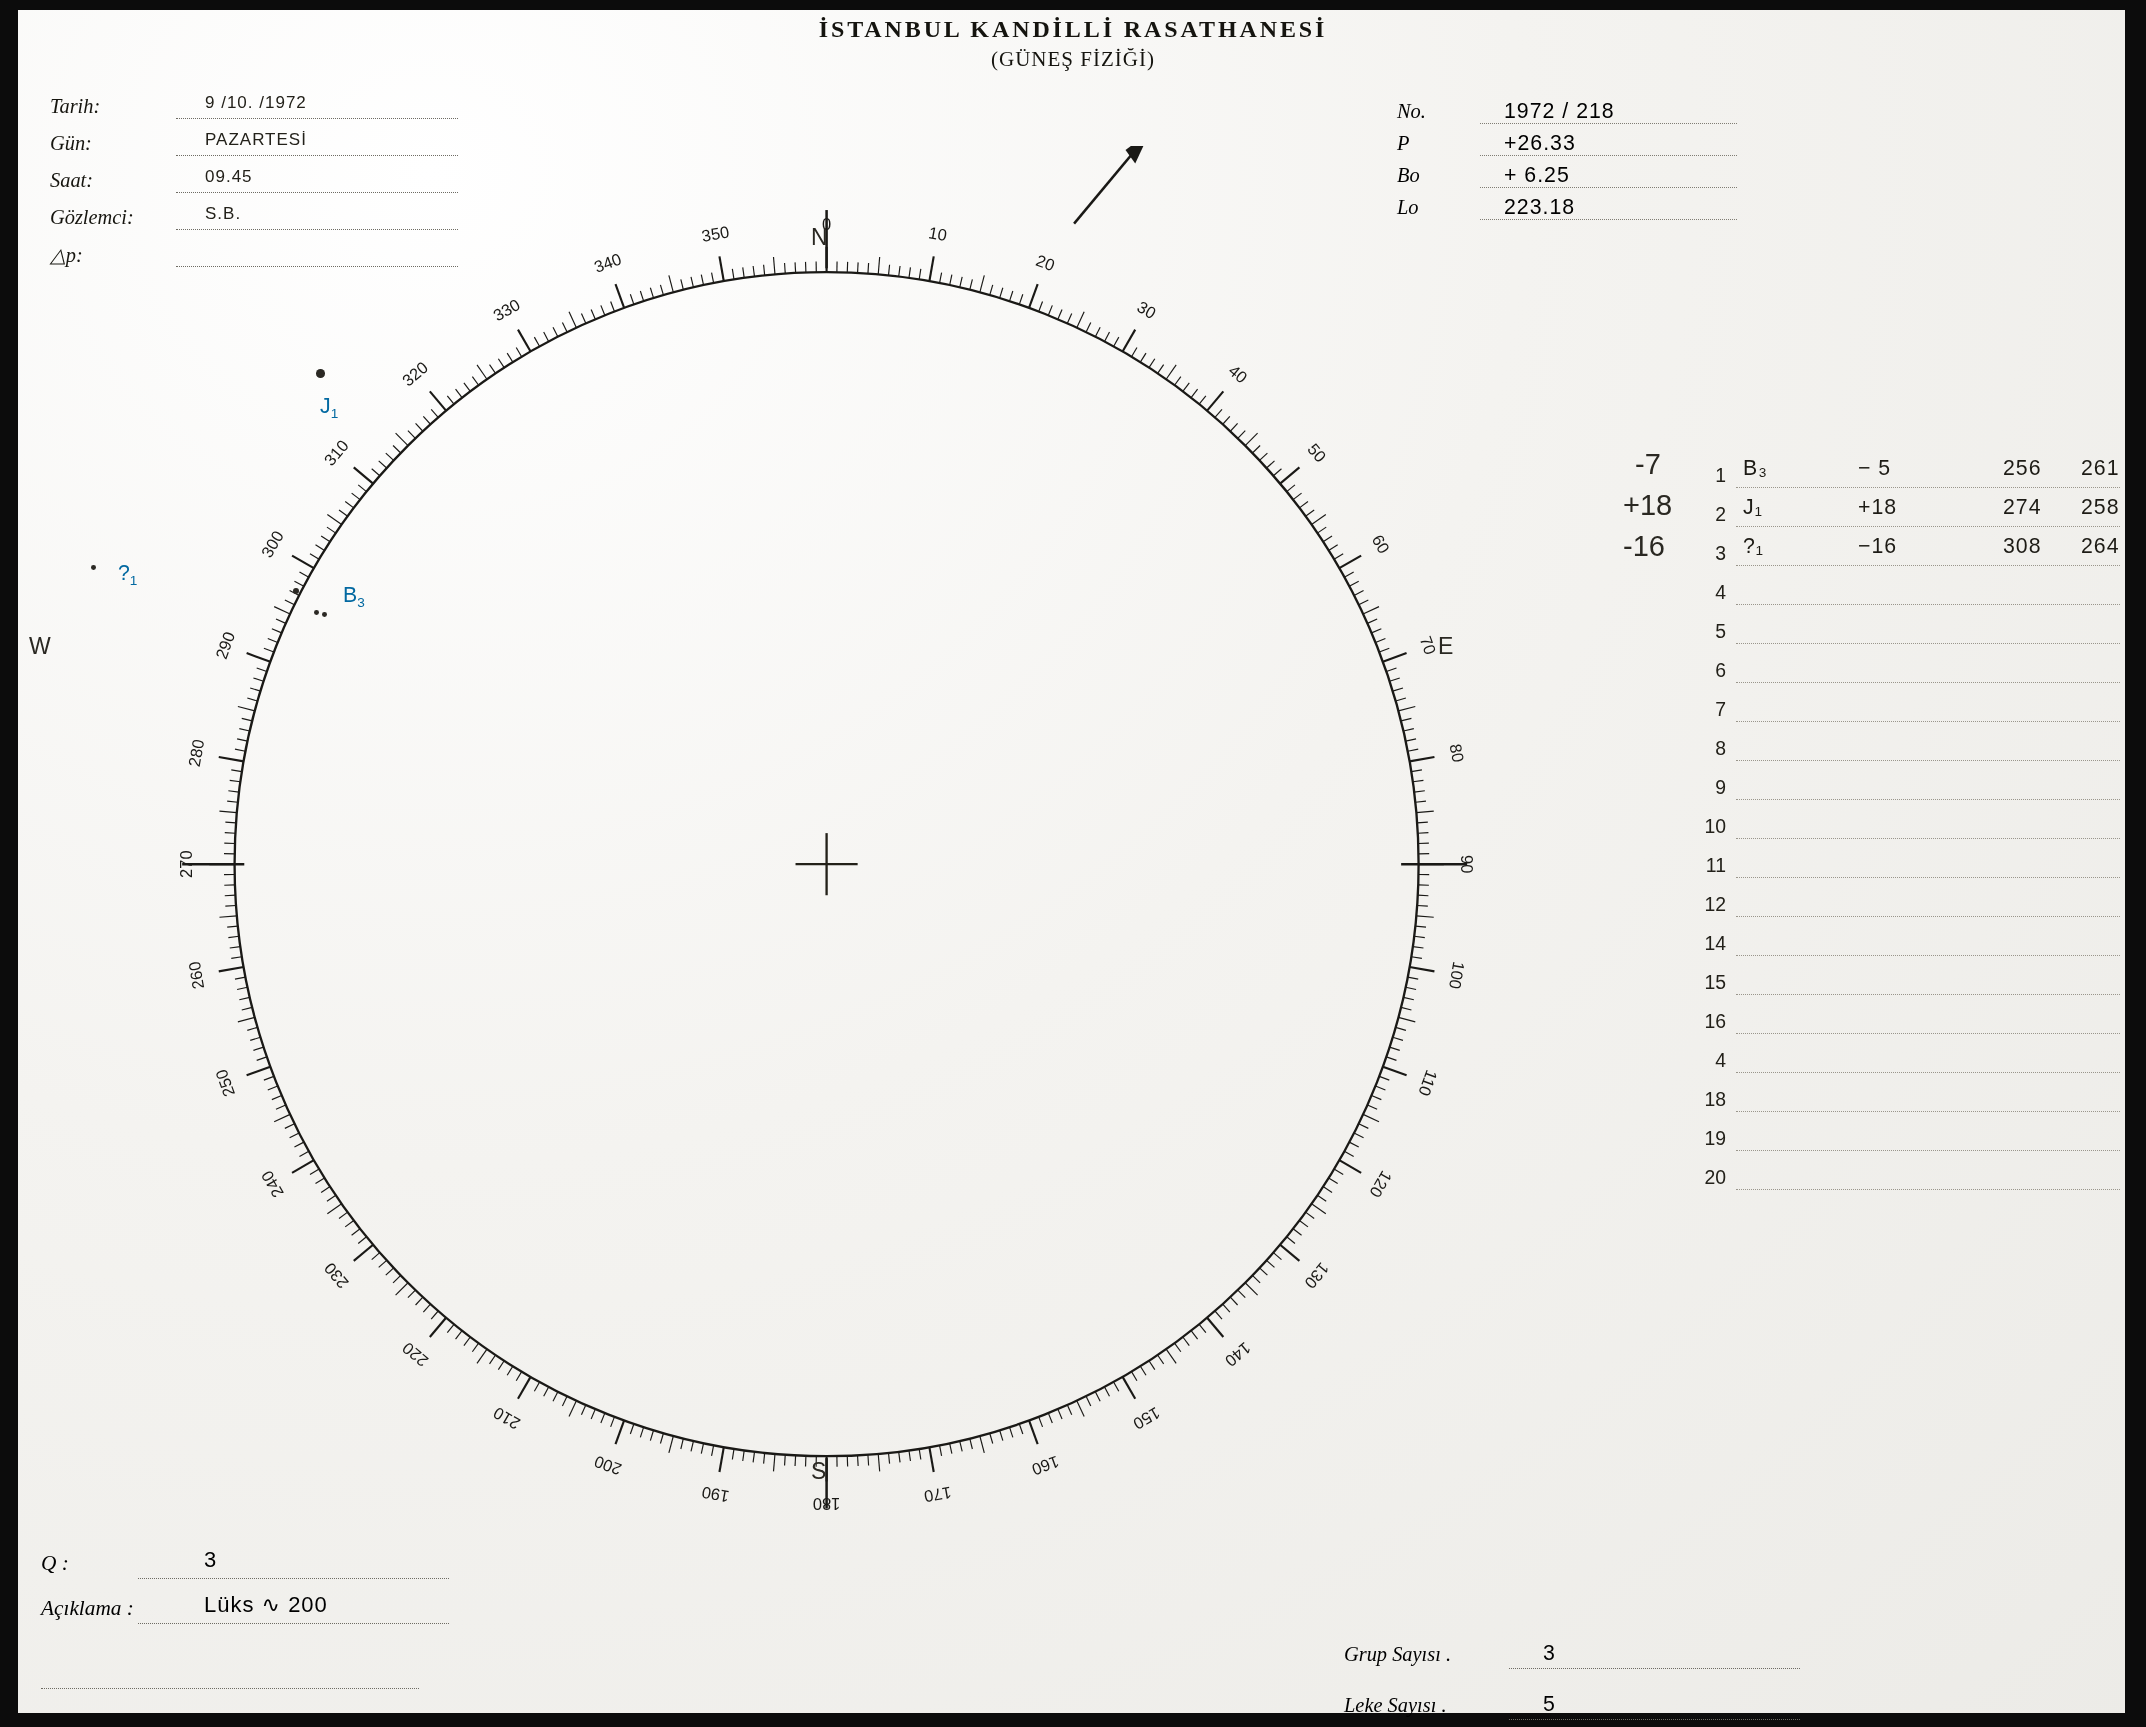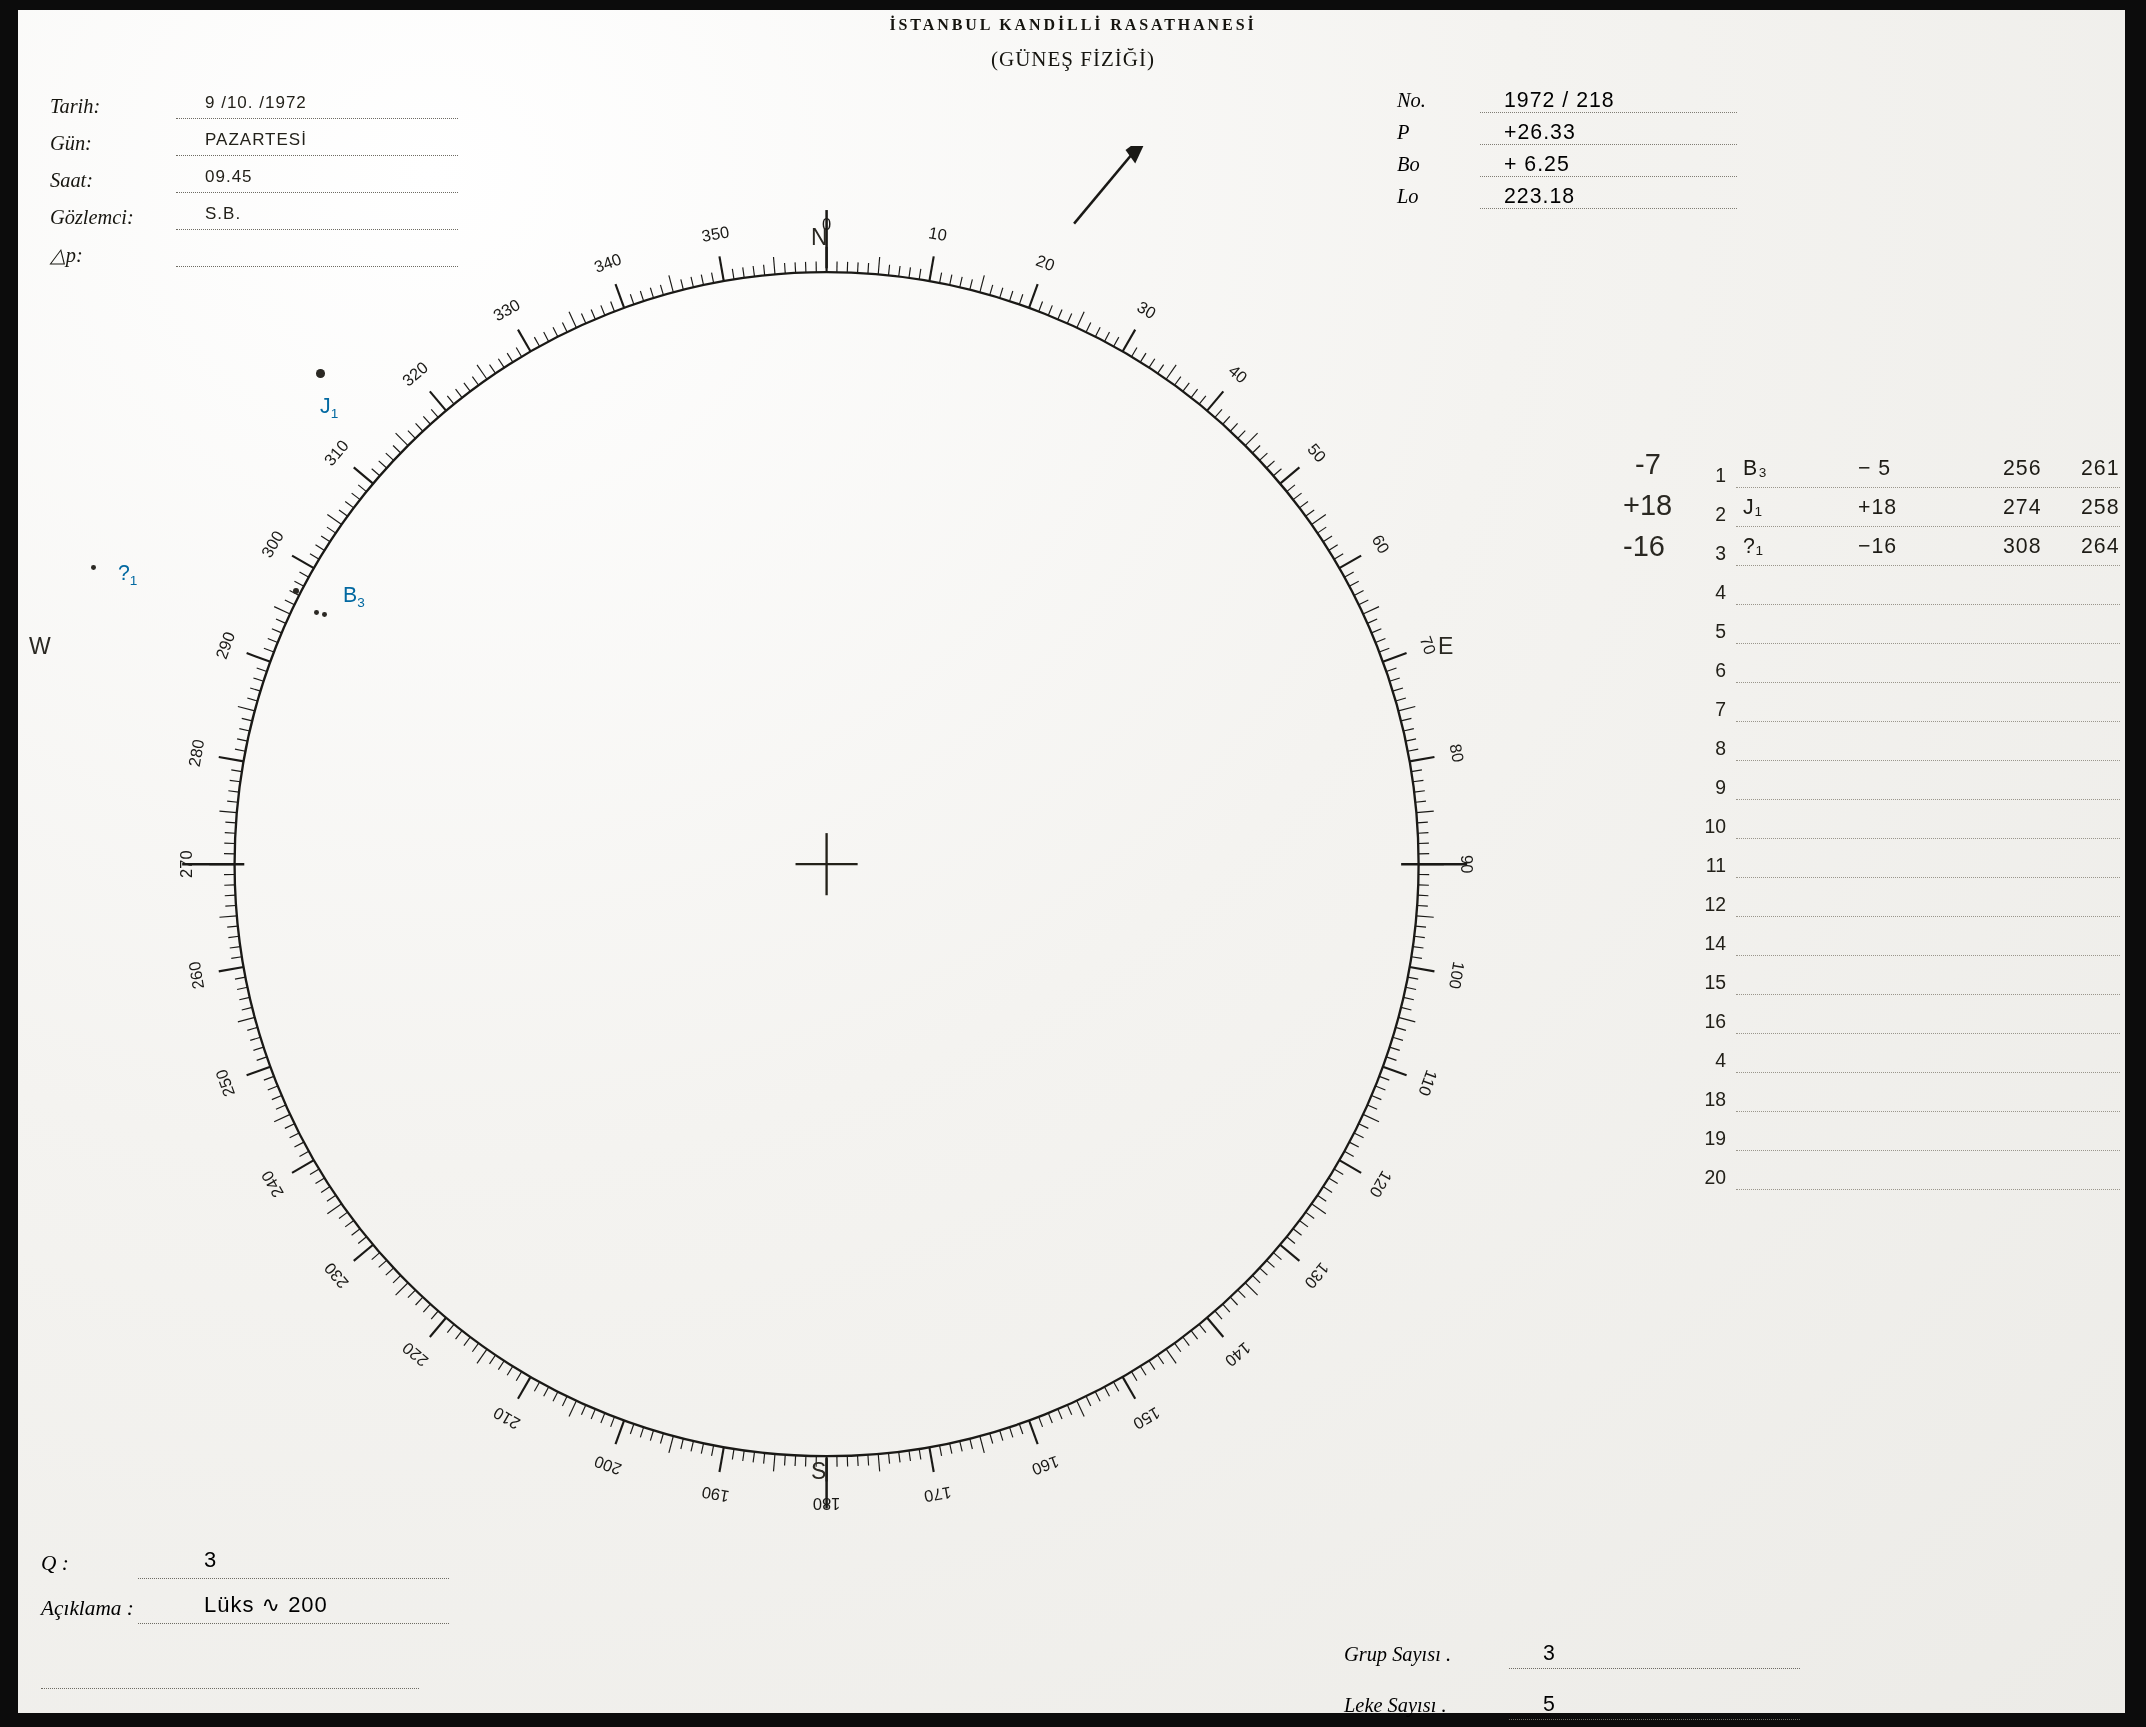--- a/index.html
+++ b/index.html
@@ -10,33 +10,33 @@
     background:
       radial-gradient(ellipse at 20% 10%, #ffffff 0%, #f4f3f0 45%, #ecebe7 100%);
     }
   .blackband{position:absolute;background:#0c0c0c;}
   #band-left{left:0;top:0;width:17.5px;height:1727px;}
   #band-right{right:0;top:0;width:21.3px;height:1727px;}
   #band-top{left:0;top:0;width:2146px;height:9.7px;}
   #band-bottom{left:0;bottom:0;width:2146px;height:13.6px;}
 
   .ttl{position:absolute;text-align:center;letter-spacing:1.9px;color:#15140f;}
-  #title-main{left:0;right:0;top:15.5px;font-size:16px;font-weight:700;letter-spacing:2.9px;}
+  #title-main{left:0;right:0;top:15.5px;font-size:24px;font-weight:700;letter-spacing:2.9px;}
   #title-sub{left:0;right:0;top:47px;font-size:21px;letter-spacing:1px;}
 
   
   #meta-left{position:absolute;left:50px;top:93px;width:408px;}
   .mrow{position:relative;height:37px;}
   .mlab{position:absolute;left:0;top:1.9px;font-style:italic;font-size:20.4px;color:#16150f;}
   .mdots{position:absolute;left:126px;right:0;top:25px;border-bottom:1px dotted #6e6c64;}
   .mval{position:absolute;left:155px;top:0px;font-size:17px;color:#23211a;
         font-family:"Liberation Sans",sans-serif;letter-spacing:1px;}
 
   
-  #meta-right{position:absolute;left:1397px;top:89px;width:369px;}
+  #meta-right{position:absolute;left:1397px;top:100px;width:369px;}
   .rrow{position:relative;height:32px;}
   .rlab{position:absolute;left:0;top:0;font-style:italic;font-size:20.4px;}
   .rdots{position:absolute;left:83px;right:29px;top:23px;border-bottom:1px dotted #807d74;}
   .rval{position:absolute;left:107px;top:-1px;font-size:21.3px;font-family:"Liberation Sans",sans-serif;letter-spacing:1px;}
 
   
   #dial-wrap{position:absolute;left:89px;top:146px;width:1514px;height:1514px;}
   #dial-svg{position:absolute;left:0;top:0;}
 
   

